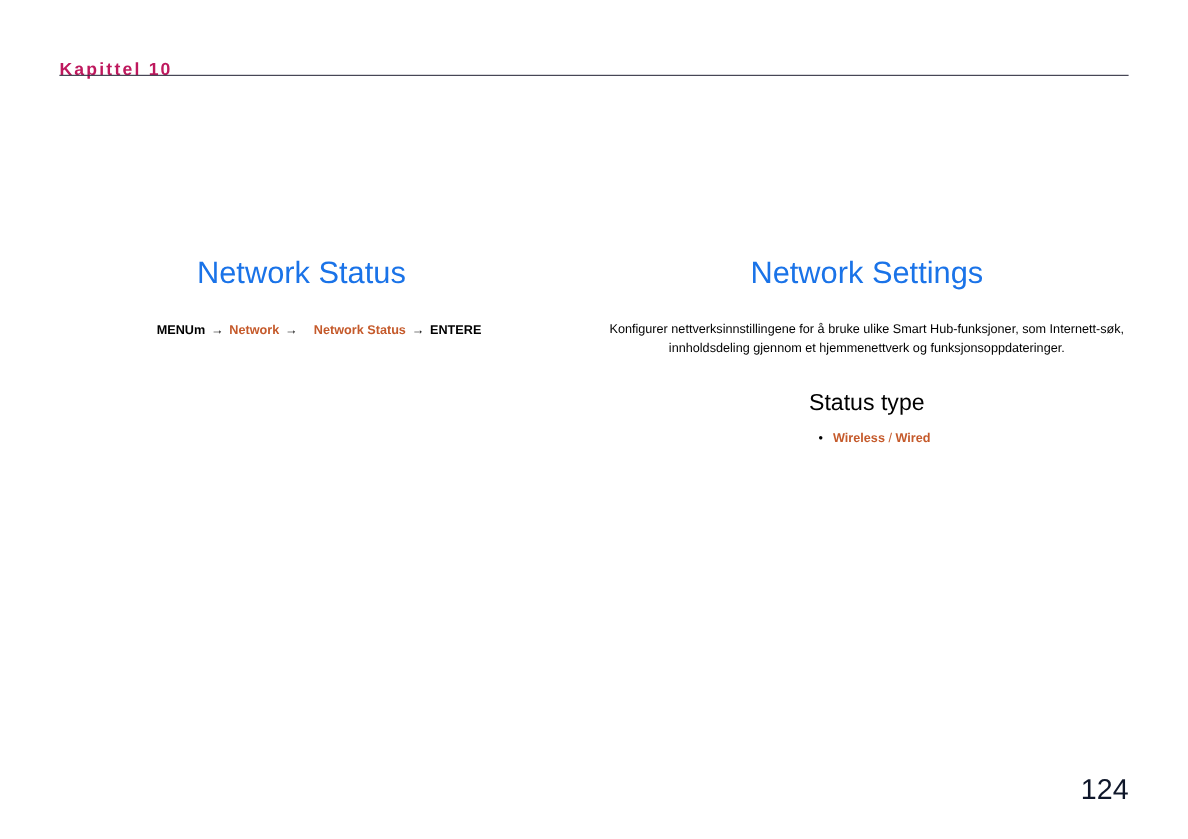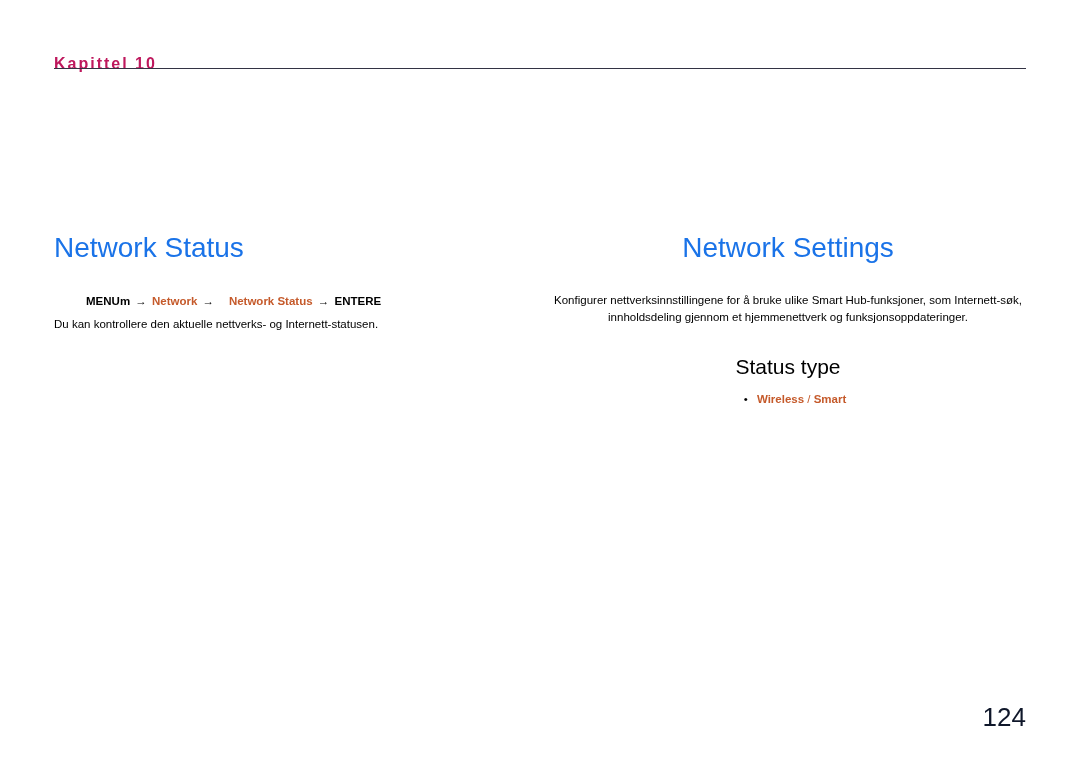--- a/index.html
+++ b/index.html
@@ -31,20 +31,21 @@
     color: #be185d;
     letter-spacing: 2px;
     line-height: 18px;
     overflow: hidden;
   }
   .col-left {
     position: absolute;
     top: 232px;
     left: 54px;
     width: 440px;
+    text-align: center;
   }
   .col-right {
     position: absolute;
     top: 232px;
     left: 548px;
     width: 480px;
     text-align: center;
   }
   .h1 {
     font-size: 28px;
@@ -119,30 +120,29 @@
     <span>MENU</span><span>m</span>
     <span class="arrow">→</span>
     <span class="red">Network</span>
     <span class="arrow">→</span>
     &nbsp;&nbsp;
     <span class="red">Network Status</span>
     <span class="arrow">→</span>
     <span>ENTER</span><span>E</span>
   </div>
 
-  <div class="body-text">Du kan kontrollere den aktuelle nettverks- og Internett-statusen.</div>
 </div>
 
 <div class="col-right">
   <div class="h1">Network Settings</div>
 
 
   <div class="body-text">Konfigurer nettverksinnstillingene for å bruke ulike Smart Hub-funksjoner, som Internett-søk, innholdsdeling gjennom et hjemmenettverk og funksjonsoppdateringer.</div>
 
   <div class="h2">Status type</div>
 
   <div class="bullet-row">
     <span class="dot">•</span>
-    <span class="opt">Wireless</span><span class="slash"> / </span><span class="opt">Smart</span>
+    <span class="opt">Wireless</span><span class="slash"> / </span><span class="opt">Wired</span>
   </div>
 </div>
 
 <div class="page-num">124</div>
 
 </body></html>

